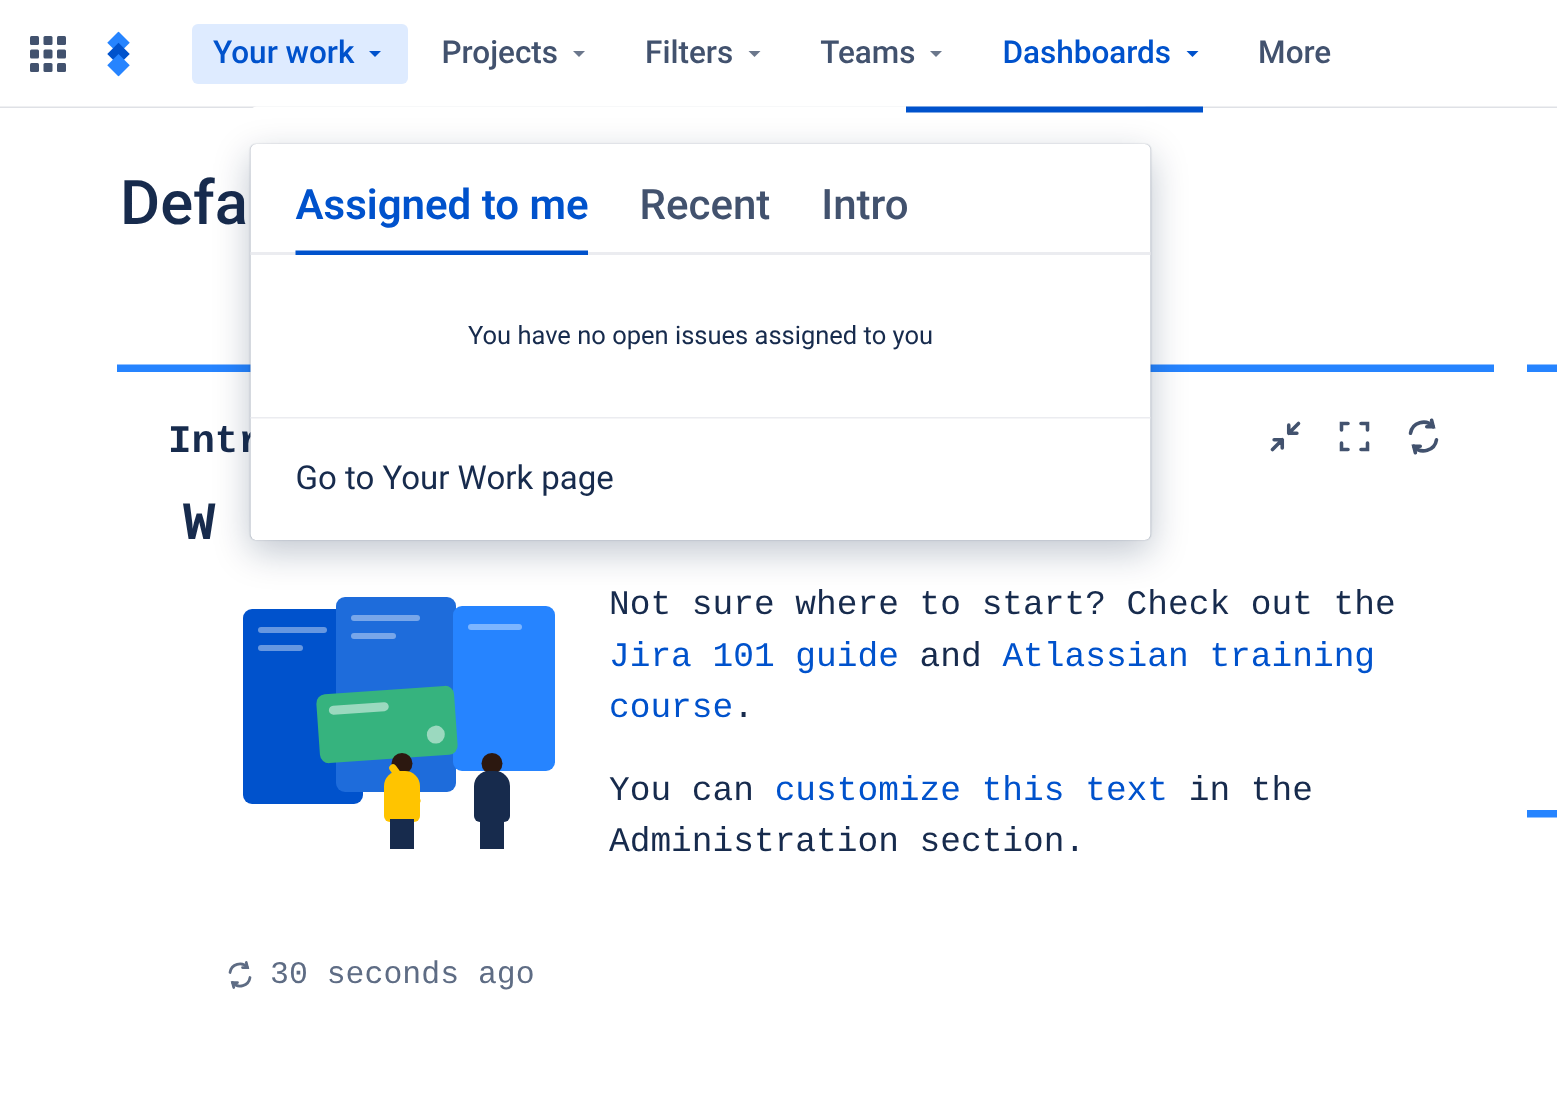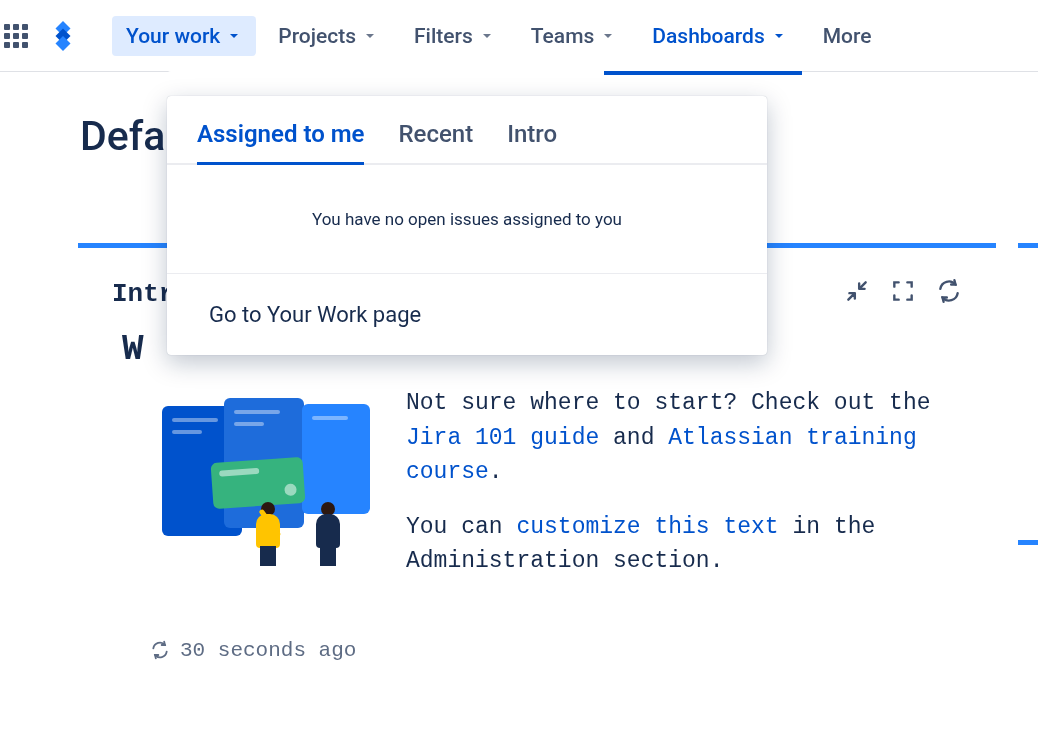--- a/index.html
+++ b/index.html
@@ -11,21 +11,21 @@
       height: 734px;
       overflow: hidden;
       position: relative;
     }
 
     
     .top-nav {
       display: flex;
       align-items: center;
       height: 72px;
-      padding: 0 4px;
+      padding: 0 20px;
       border-bottom: 1px solid #dfe1e6;
       gap: 20px;
     }
     .app-switcher {
       display: grid;
       grid-template-columns: repeat(3, 6px);
       grid-template-rows: repeat(3, 6px);
       gap: 3px;
       cursor: pointer;
     }
@@ -193,42 +193,41 @@
       background: #0052cc;
       z-index: 101;
     }
     .popover-tabs {
       display: flex;
       gap: 34px;
       padding: 24px 30px 0 30px;
       border-bottom: 2px solid #ebecf0;
     }
     .pop-tab {
-      font-size: 24px;
+      font-size: 28px;
       font-weight: 500;
       color: #42526e;
       padding-bottom: 14px;
       cursor: pointer;
       border-bottom: 3px solid transparent;
       margin-bottom: -2px;
     }
     .pop-tab.active { color: #0052cc; border-bottom-color: #0052cc; font-weight: 600; }
     .popover-body {
       padding: 44px 30px;
       text-align: center;
       font-size: 17px;
       color: #172b4d;
       border-bottom: 1px solid #ebecf0;
     }
     .popover-footer {
       padding: 28px 30px;
       font-size: 22px;
       color: #172b4d;
       cursor: pointer;
-      margin-left: 12px;
     }
   </style>
 </head>
 <body>
 
 <div class="top-nav">
   <div class="app-switcher">
     <span></span>
       <span></span>
       <span></span>

